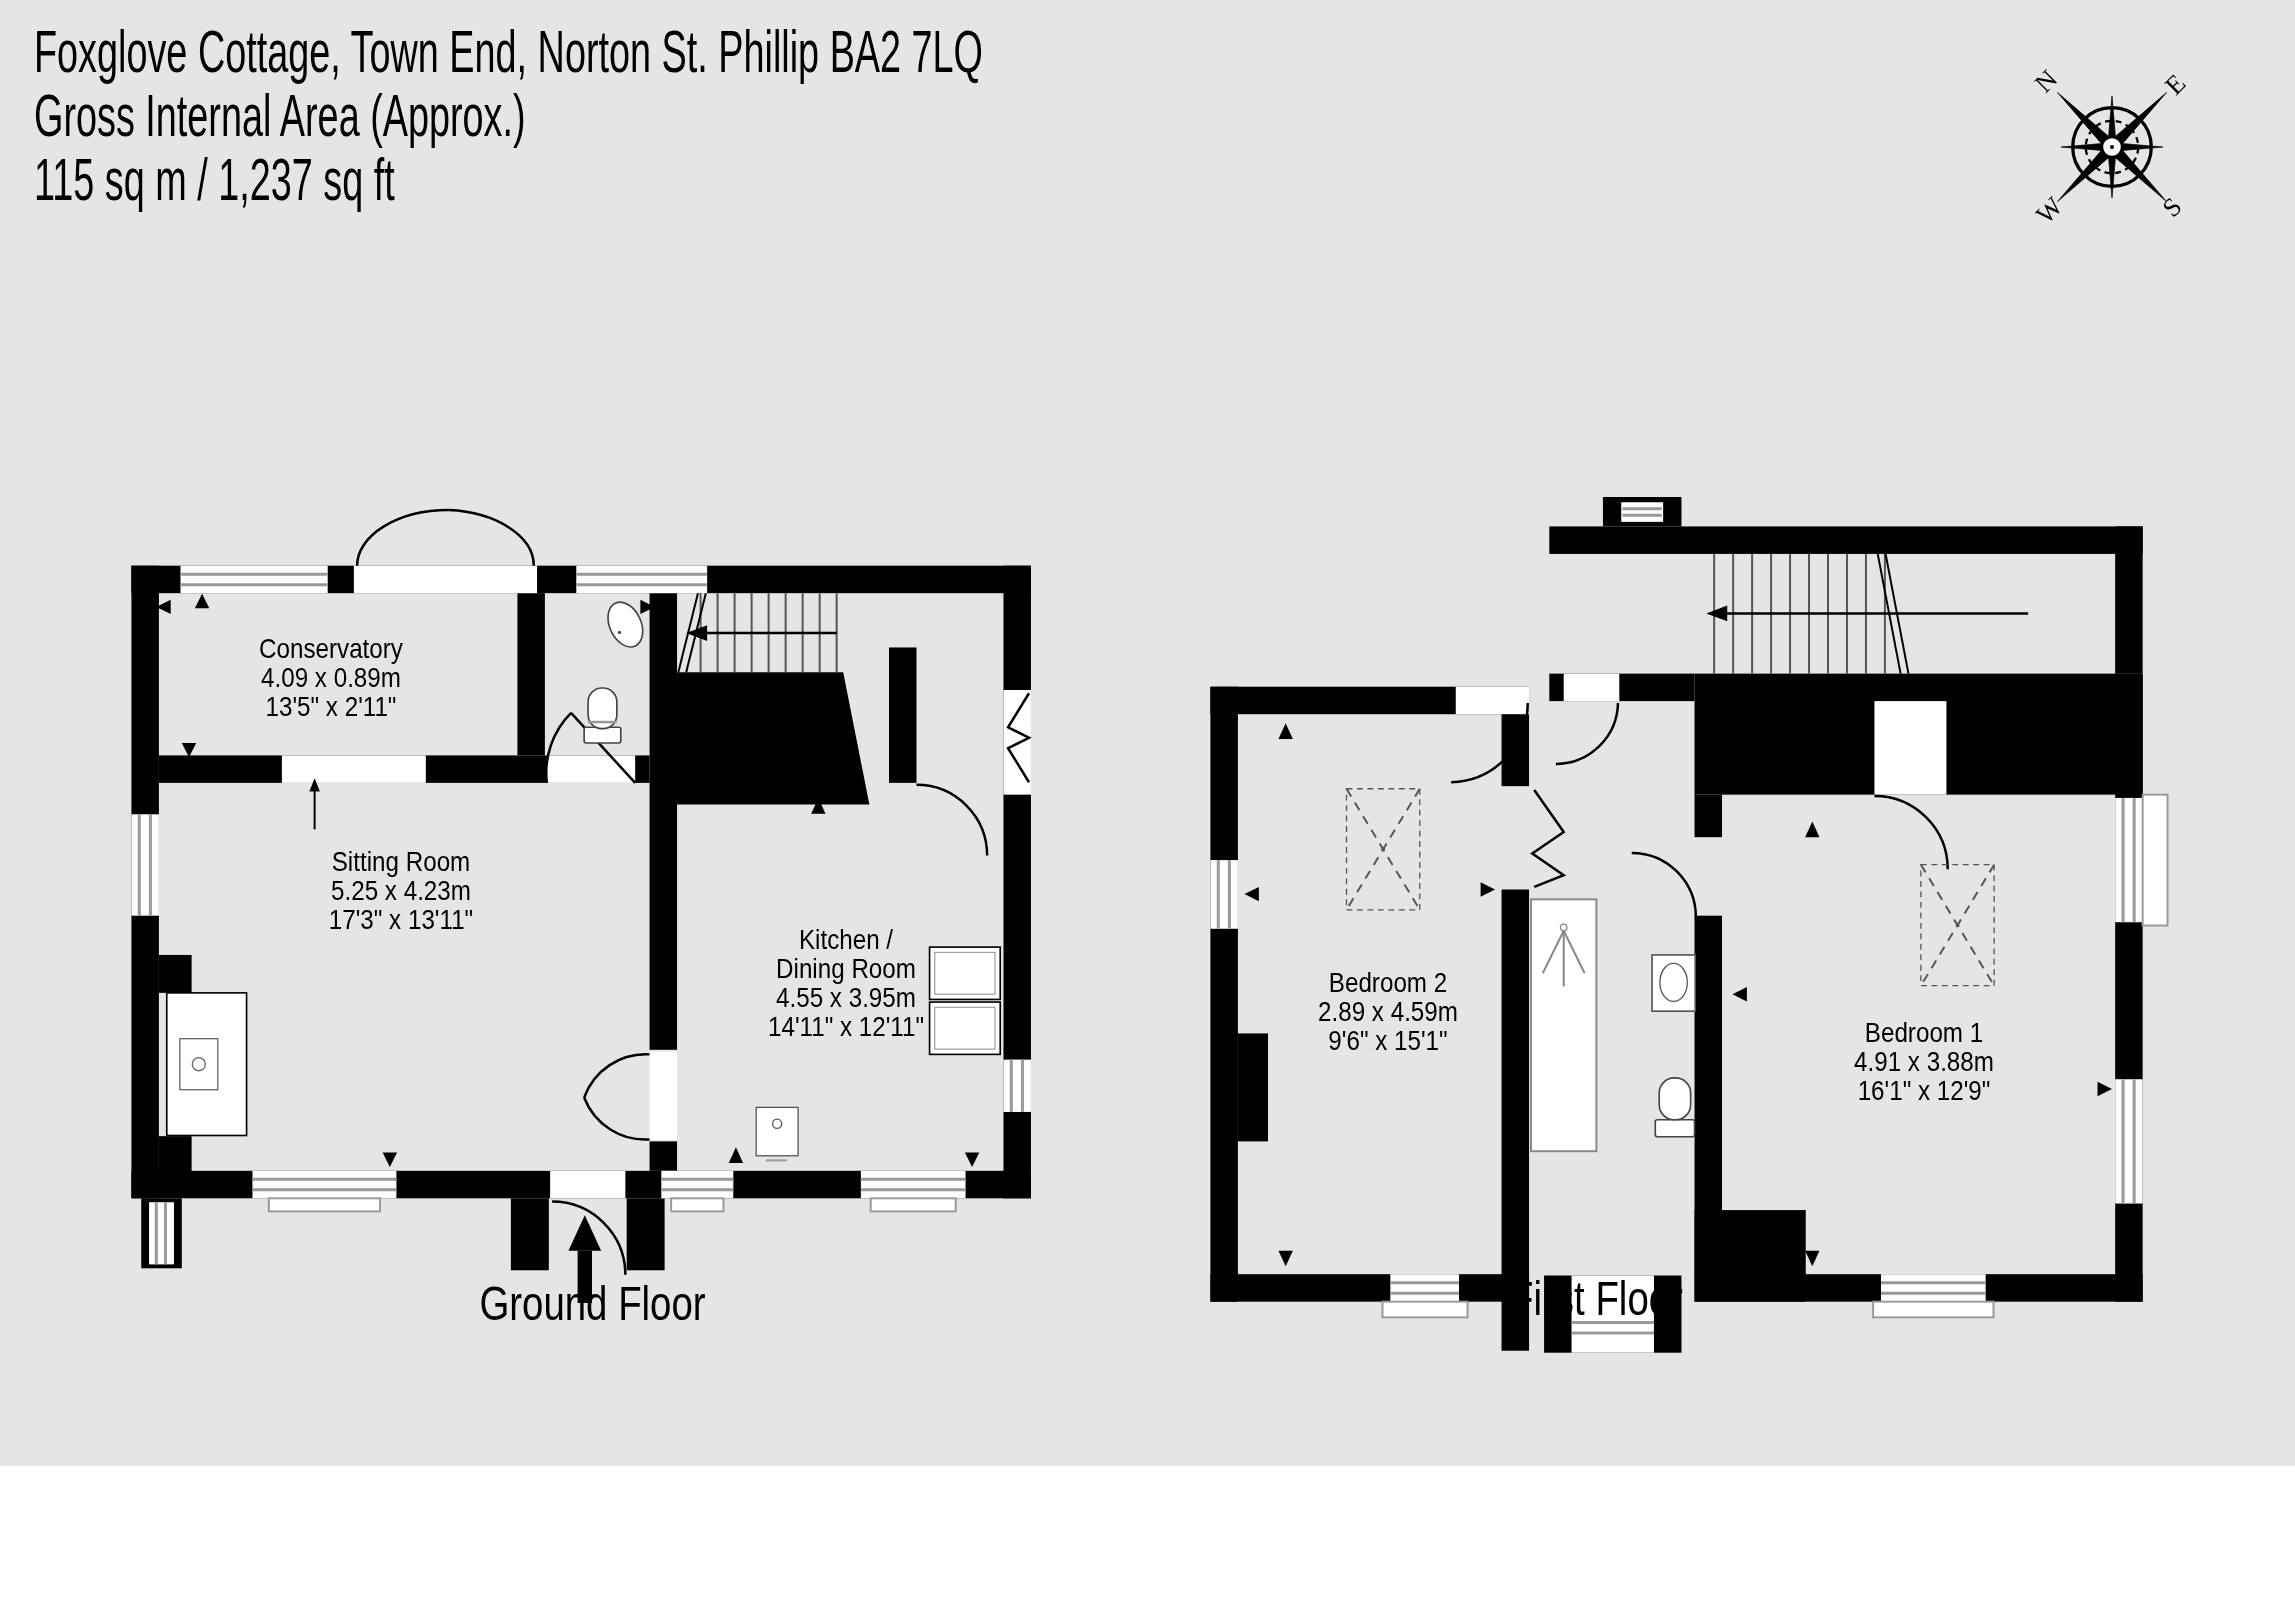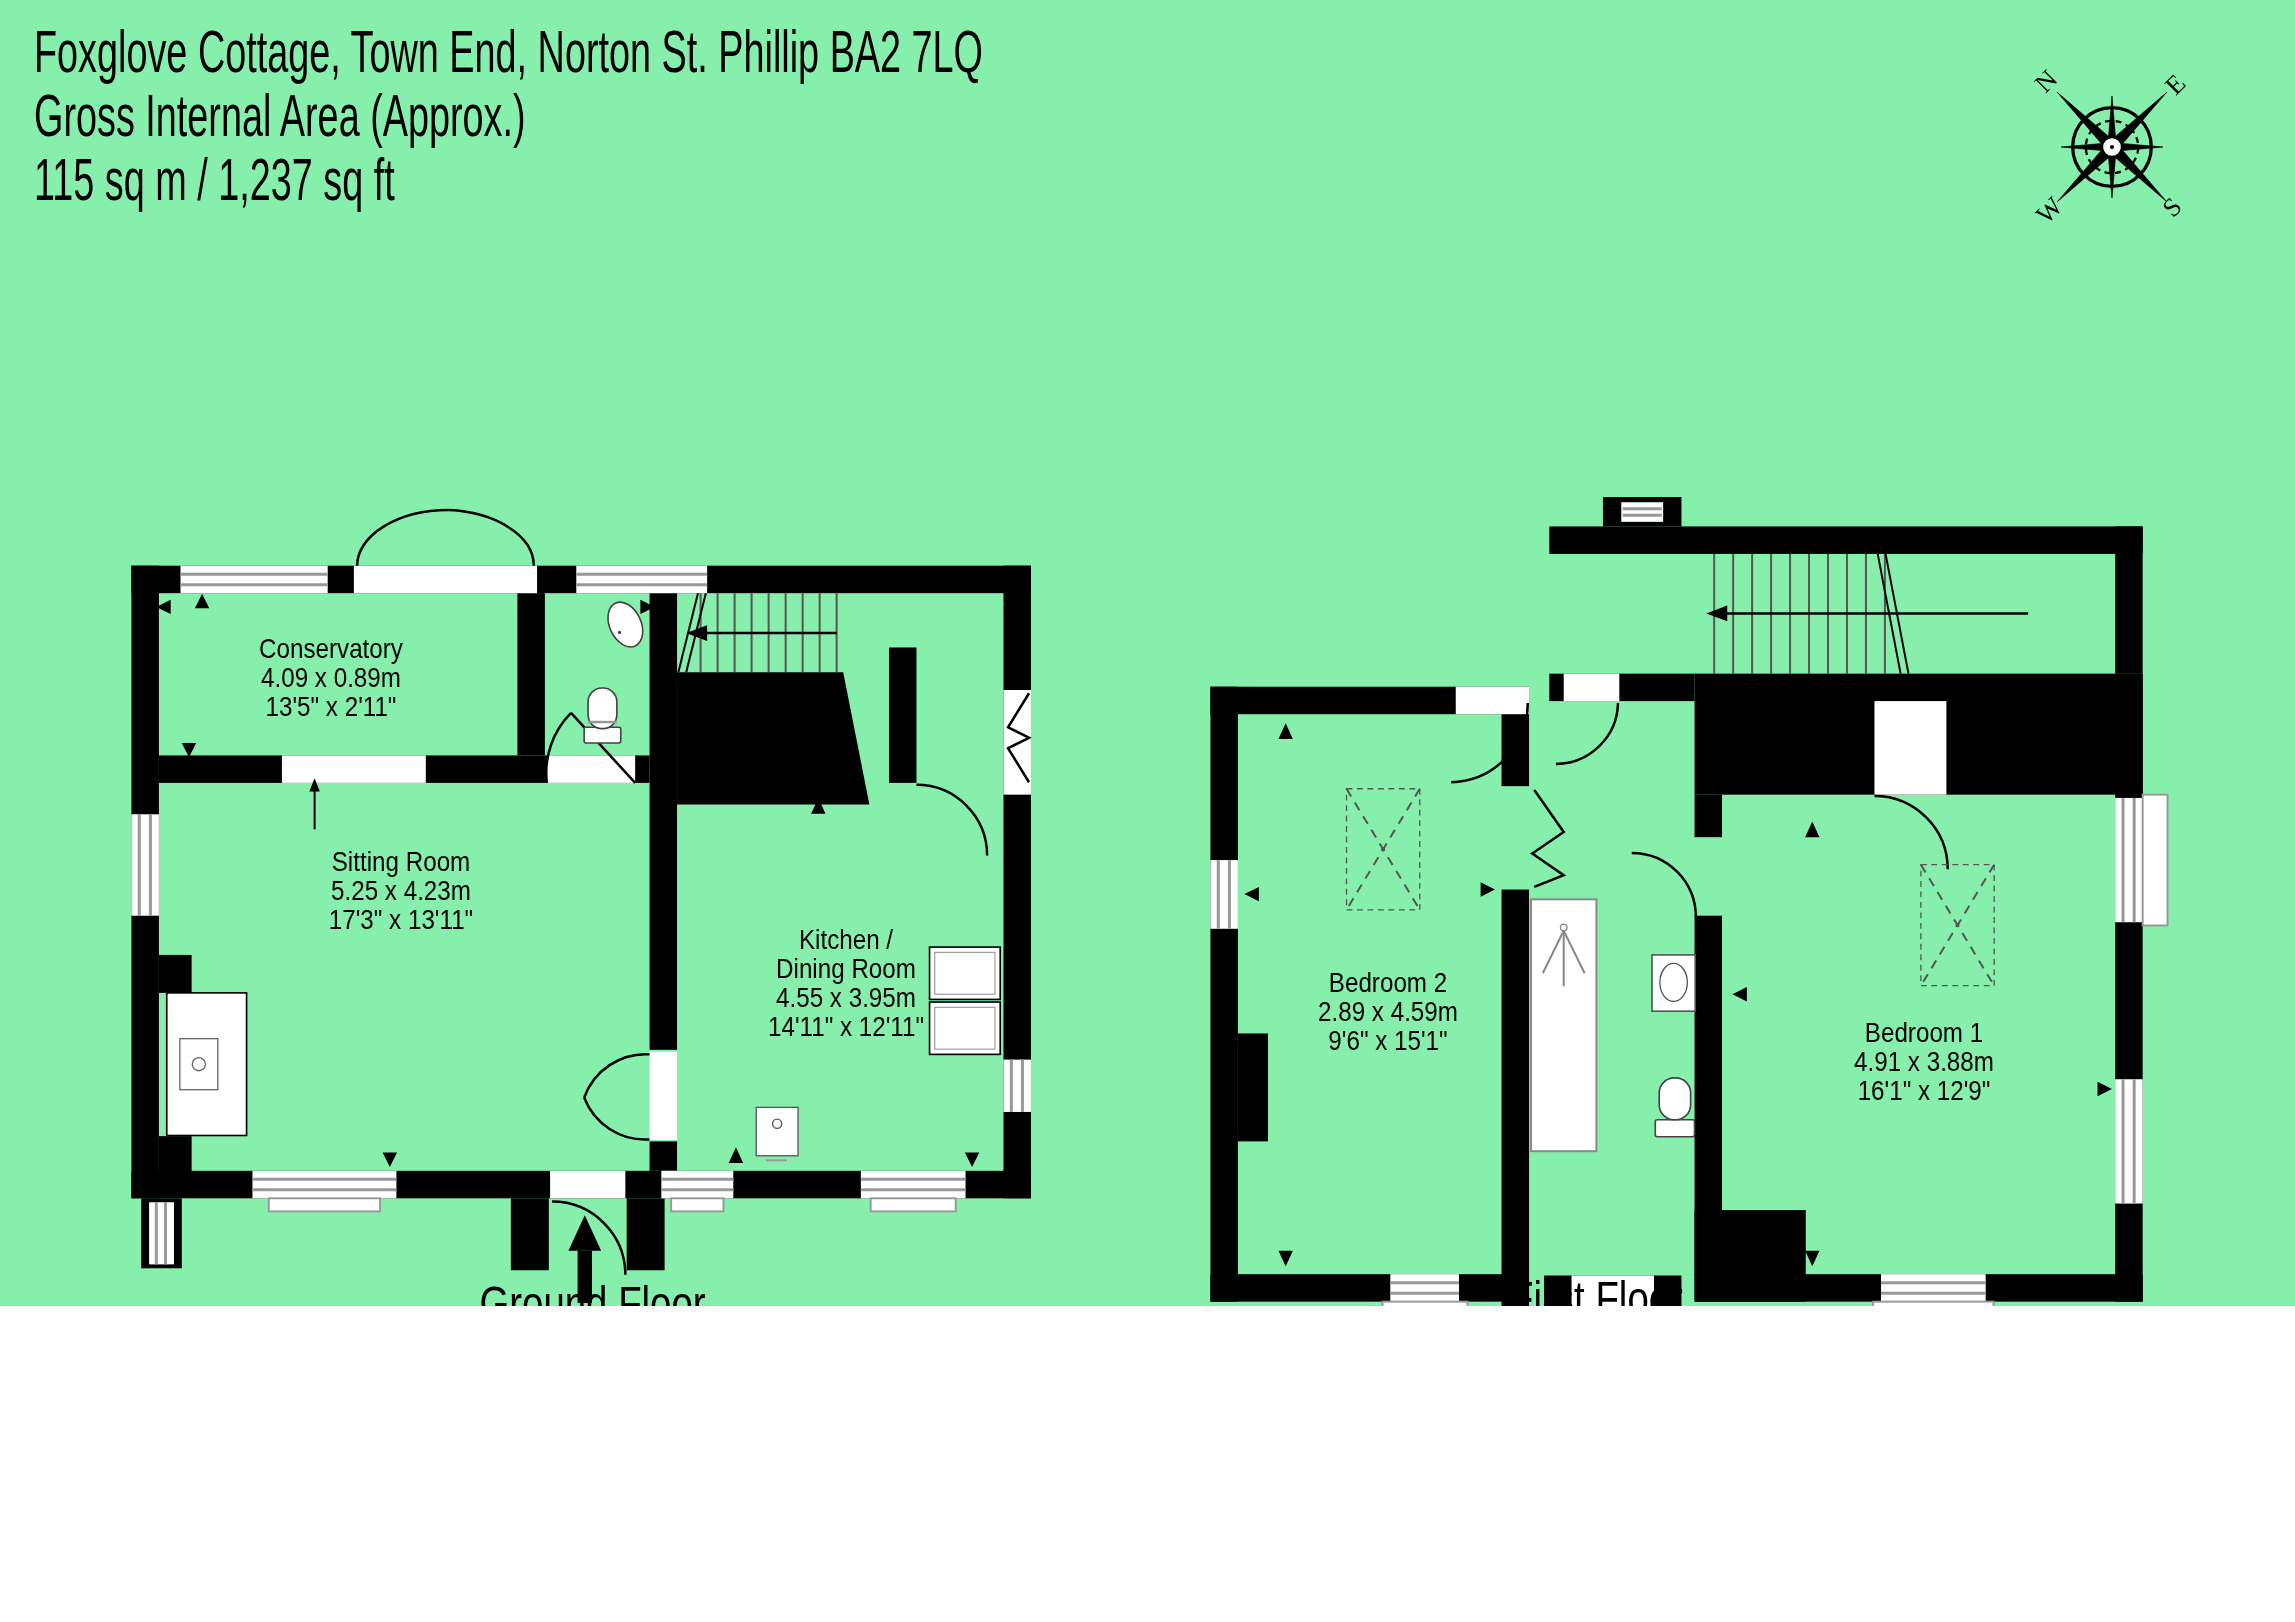--- a/index.html
+++ b/index.html
@@ -1,16 +1,16 @@
 <!DOCTYPE html>
 <html style="font-size:10.5px"><head>
 <meta charset="utf-8">
 <style>
   html,body{margin:0;padding:0;background:#ffffff;}
-  #stage{position:relative;width:2295px;height:1306px;background:#86efac;overflow:hidden;
+  #stage{position:relative;width:2295px;height:1466px;background:#e5e5e5;overflow:hidden;
          font-family:"Liberation Sans",sans-serif;color:#000;}
   
   .title{position:absolute;left:34px;top:19.6px;font-size:60px;line-height:64px;
          transform:scaleX(0.63);transform-origin:0 0;white-space:nowrap;}
   .title span{display:block;}
   
   .plan{position:absolute;}
   .plan line,.plan path,.plan polyline{vector-effect:non-scaling-stroke;}
   
   .roomlabel{position:absolute;width:262px;text-align:center;font-size:27.5px;line-height:29px;

